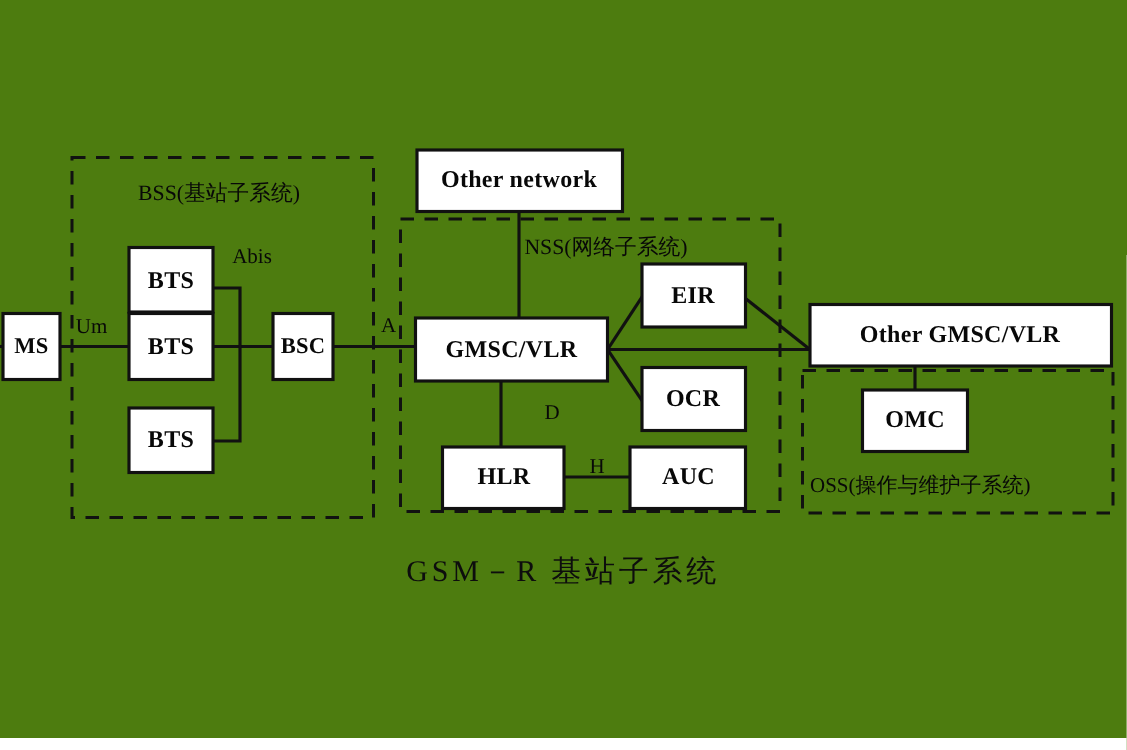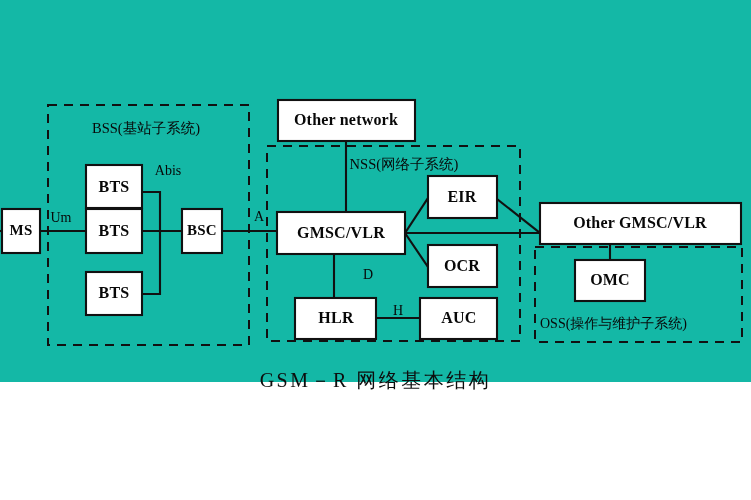--- a/index.html
+++ b/index.html
@@ -10,22 +10,22 @@
   body {
     width: 751px;
     height: 500px;
     font-family: "Liberation Serif", "DejaVu Serif", serif;
     overflow: hidden;
     position: relative;
   }
   #figure-root {
     position: relative;
     width: 751px;
-    height: 382px;
-    background: #14b8a6;
+    height: 492px;
+    background: #4d7c0f;
   }
   svg#diagram {
     position: absolute;
     left: 0;
     top: 0;
     width: 751px;
     height: 500px;
     display: block;
   }
   .node-box {
@@ -209,15 +209,15 @@
     <g>
       <text class="iface-label" x="61" y="219">Um</text>
       <text class="iface-label" x="168" y="172">Abis</text>
       <text class="iface-label" x="259" y="218">A</text>
       <text class="iface-label" x="368" y="276">D</text>
       <text class="iface-label" x="398" y="312">H</text>
     </g>
 
   </svg>
 
-  <div class="caption-text">GSM－R 网络基本结构</div>
+  <div class="caption-text">GSM－R 基站子系统</div>
 
 </div>
 
 </body></html>

